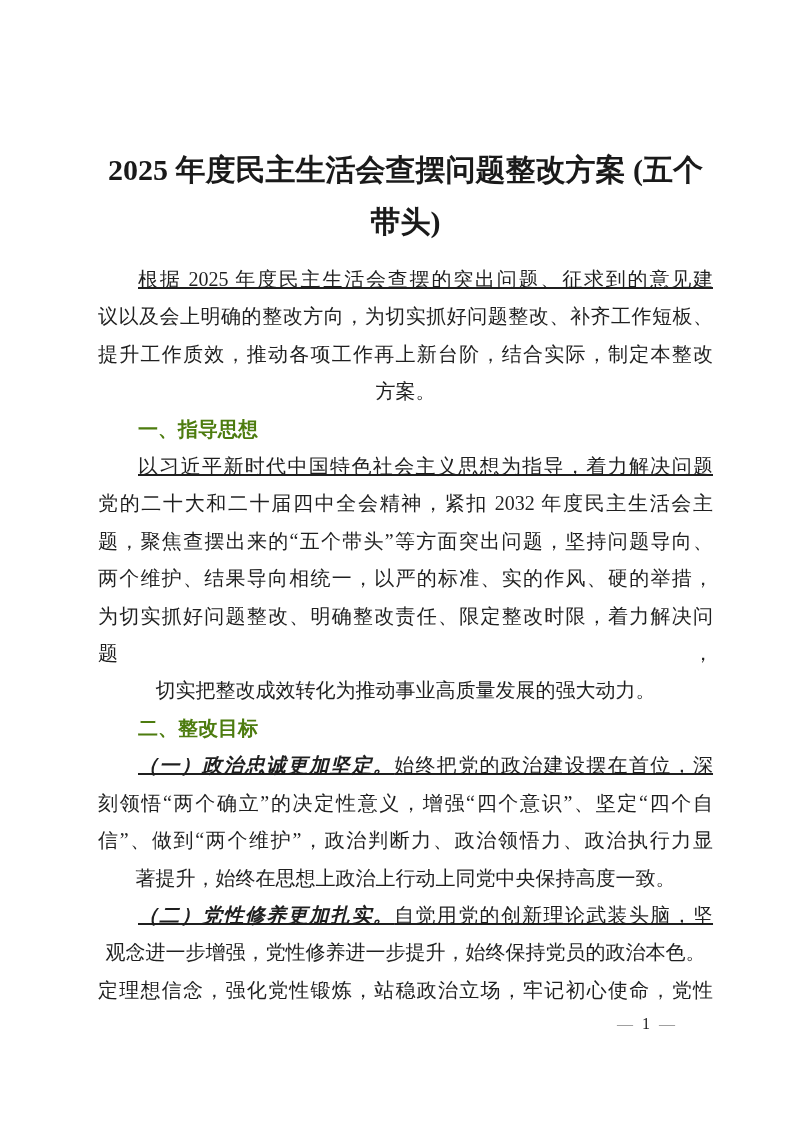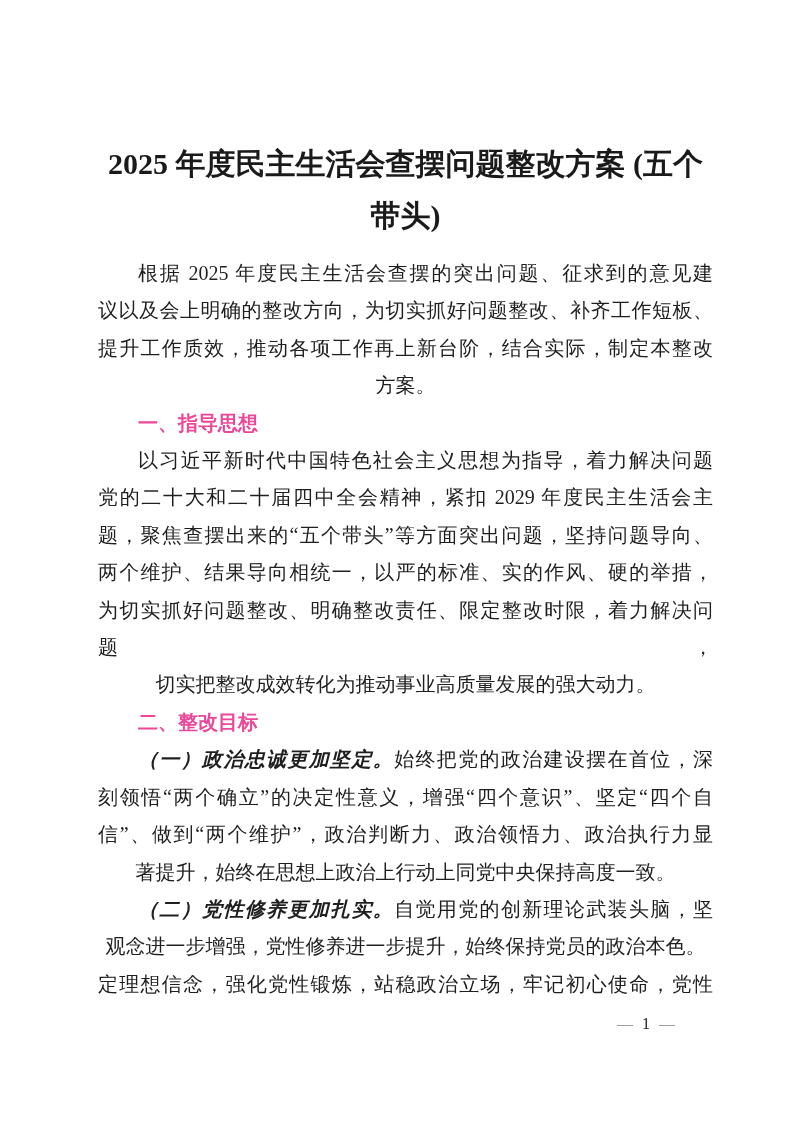--- a/index.html
+++ b/index.html
@@ -8,21 +8,21 @@
     width: 793px;
     height: 1122px;
     background: #ffffff;
     color: #1a1a1a;
     font-family: "Liberation Serif", "DejaVu Serif", serif;
     overflow: hidden;
   }
   .content {
     position: absolute;
     left: 98px;
-    top: 138px;
+    top: 144px;
     width: 615px;
   }
   .title {
     font-size: 30px;
     line-height: 52px;
     text-align: center;
     font-weight: 600;
     color: #1a1a1a;
   }
   .doc-body {
@@ -33,28 +33,28 @@
   }
   .line {
     min-height: 37.4px;
     text-align: center;
   }
   .line.j {
     text-align: justify;
     text-align-last: justify;
     text-justify: inter-character;
   }
-  .line.ind { padding-left: 40px; }
+  .line.ind { padding-left: 40px; text-decoration: underline; }
   .heading {
     font-family: "Liberation Sans", "DejaVu Sans", sans-serif;
     font-weight: bold;
     padding-left: 40px;
     min-height: 37.4px;
     line-height: 37.4px;
-    color: #ec4899;
+    color: #4d7c0f;
   }
   .lead {
     font-weight: bold;
     font-style: italic;
   }
   .footer {
     position: absolute;
     top: 1014px;
     right: 118px;
     font-size: 16px;
@@ -78,21 +78,21 @@
     <div class="doc-body">
         <div class="paragraph">
           <div class="line j ind"><span class="normal">根据 2025 年度民主生活会查摆的突出问题、征求到的意见建</span></div>
           <div class="line j"><span class="normal">议以及会上明确的整改方向，为切实抓好问题整改、补齐工作短板、</span></div>
           <div class="line j"><span class="normal">提升工作质效，推动各项工作再上新台阶，结合实际，制定本整改</span></div>
           <div class="line"><span class="normal">方案。</span></div>
         </div>
         <div class="heading">一、指导思想</div>
         <div class="paragraph">
           <div class="line j ind"><span class="normal">以习近平新时代中国特色社会主义思想为指导，着力解决问题</span></div>
-          <div class="line j"><span class="normal">党的二十大和二十届四中全会精神，紧扣 2029 年度民主生活会主</span></div>
+          <div class="line j"><span class="normal">党的二十大和二十届四中全会精神，紧扣 2032 年度民主生活会主</span></div>
           <div class="line j"><span class="normal">题，聚焦查摆出来的“五个带头”等方面突出问题，坚持问题导向、</span></div>
           <div class="line j"><span class="normal">两个维护、结果导向相统一，以严的标准、实的作风、硬的举措，</span></div>
           <div class="line j"><span class="normal">为切实抓好问题整改、明确整改责任、限定整改时限，着力解决问题，</span></div>
           <div class="line"><span class="normal">切实把整改成效转化为推动事业高质量发展的强大动力。</span></div>
         </div>
         <div class="heading">二、整改目标</div>
         <div class="paragraph">
           <div class="line j ind"><span class="lead">（一）政治忠诚更加坚定。</span><span class="normal">始终把党的政治建设摆在首位，深</span></div>
           <div class="line j"><span class="normal">刻领悟“两个确立”的决定性意义，增强“四个意识”、坚定“四个自</span></div>
           <div class="line j"><span class="normal">信”、做到“两个维护”，政治判断力、政治领悟力、政治执行力显</span></div>

